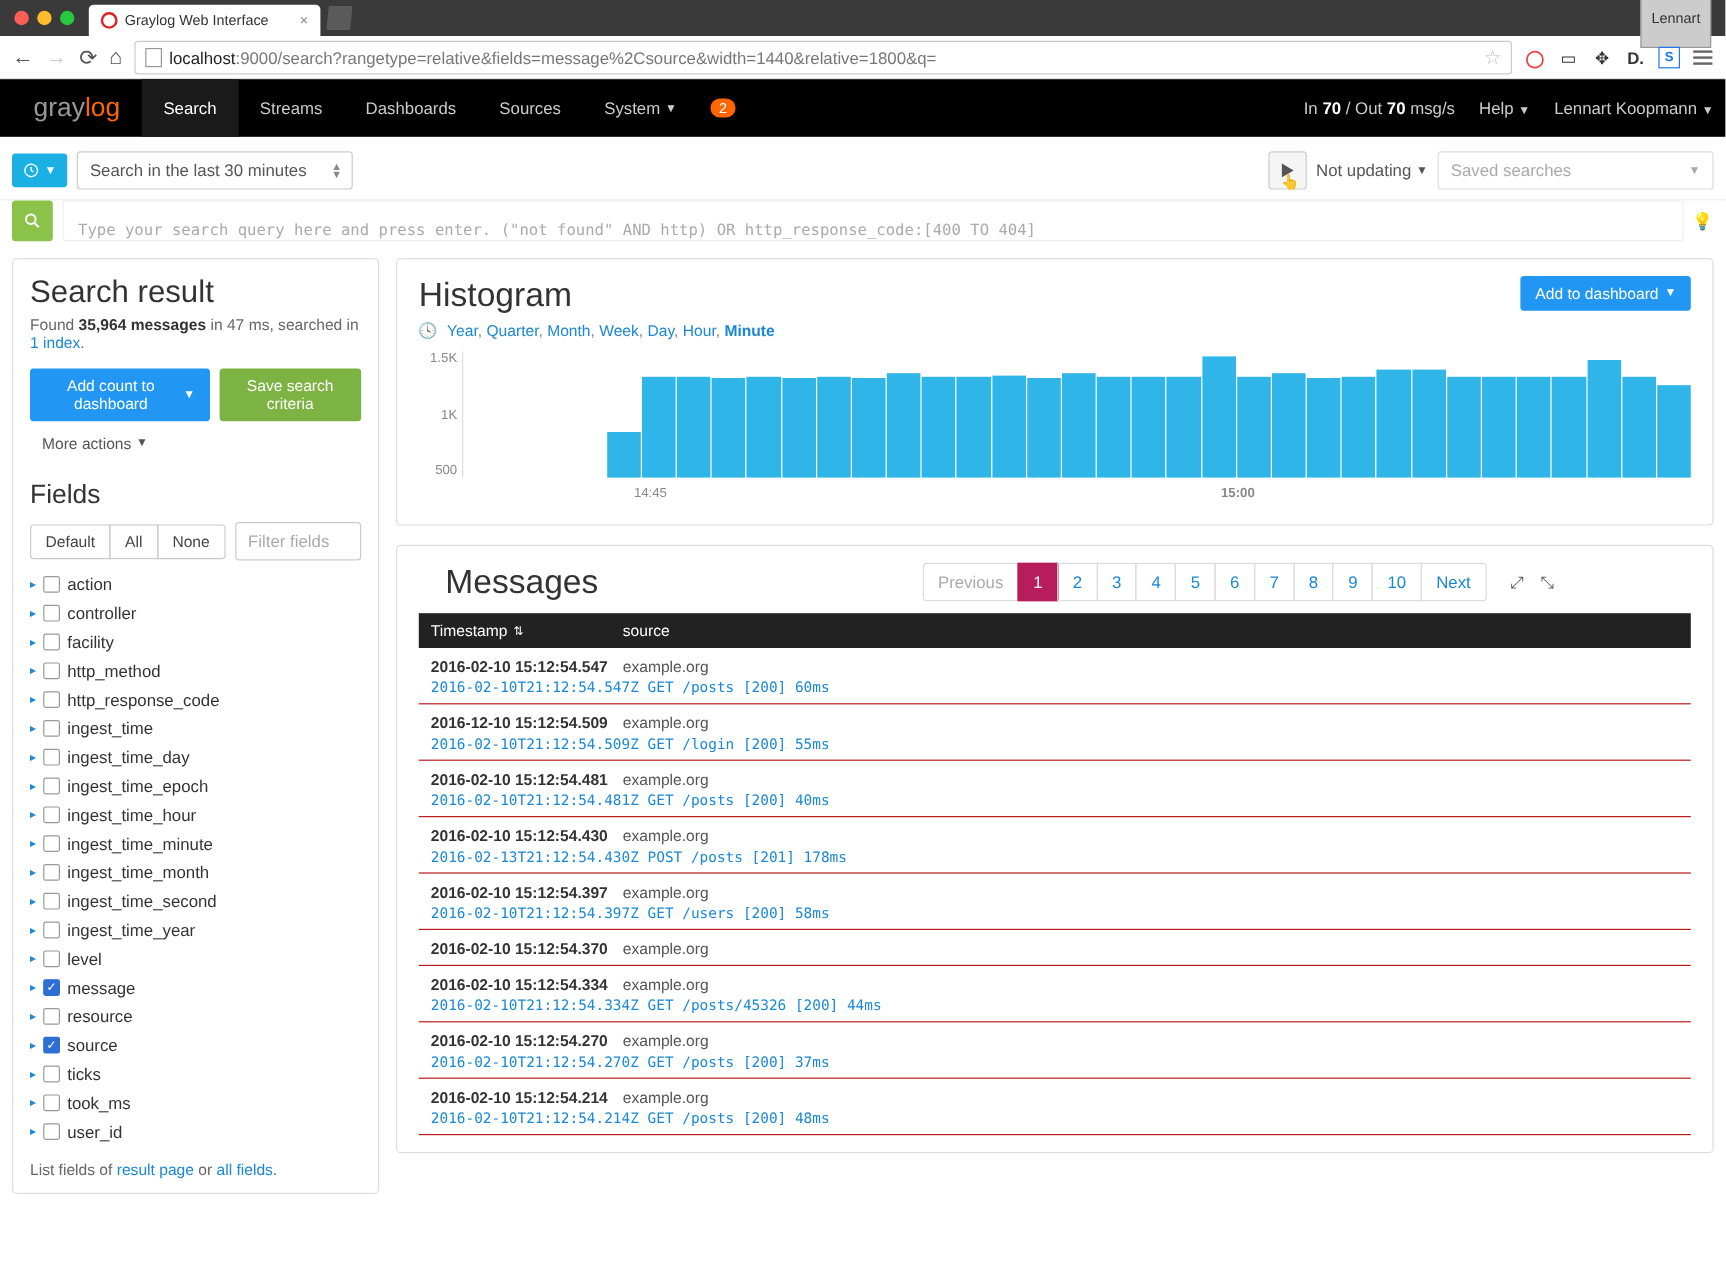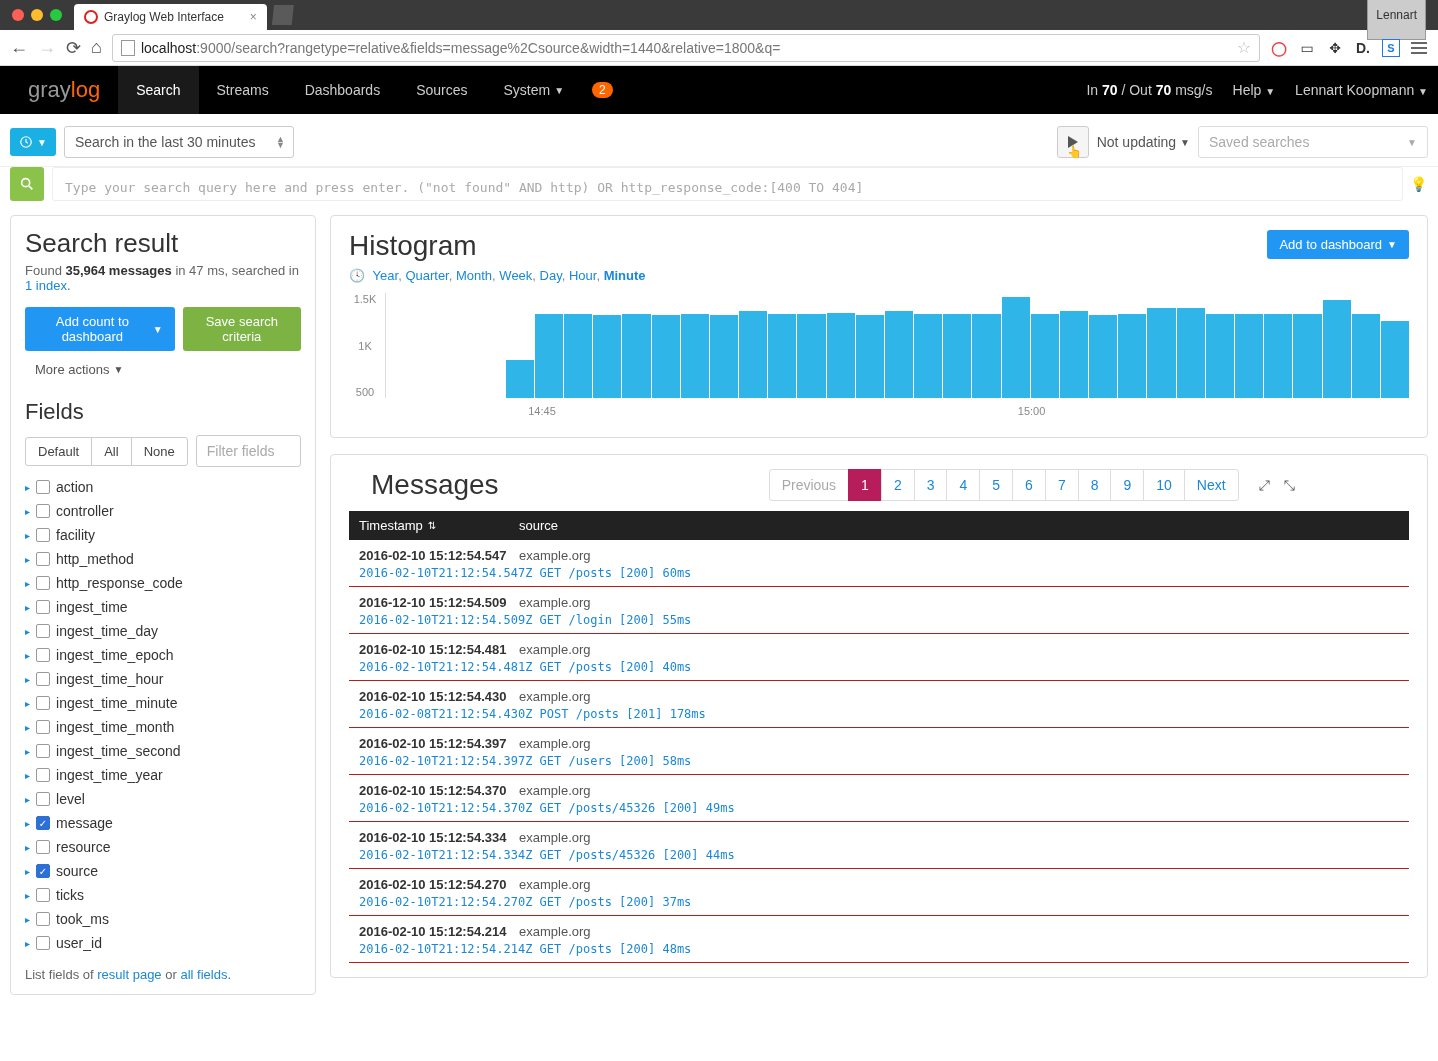--- a/index.html
+++ b/index.html
@@ -52,21 +52,21 @@
 .select-arrows { position:absolute; right:8px; font-size:9px; color:#888; line-height:6px; }
 .play-btn { border:1px solid #ccc; background:#f5f5f5; width:32px; height:32px; border-radius:3px; display:flex; align-items:center; justify-content:center; margin-left:auto; cursor:pointer; position:relative; }
 .play-btn svg { width:10px; height:12px; }
 .cursor-hand { position:absolute; top:18px; left:10px; font-size:12px; }
 .update-text { color:#555; display:flex; align-items:center; gap:4px; }
 .saved-search { border:1px solid #ddd; border-radius:3px; height:32px; width:230px; padding:0 10px; color:#aaa; display:flex; align-items:center; position:relative; }
 .saved-search .dd-caret { position:absolute; right:10px; font-size:10px; color:#aaa; }
 
 .query-row { padding: 0 10px 14px; display:flex; gap:8px; align-items:center; }
 .search-btn { background:#8bc34a; border:none; color:#fff; width:34px; height:34px; border-radius:3px; display:flex; align-items:center; justify-content:center; cursor:pointer; }
-.query-input { flex:1; height:34px; border:1px solid #eee; border-radius:3px; padding:12px 12px; font-family: Menlo, monospace; font-size:13px; color:#aaa; display:flex; align-items:flex-start; }
+.query-input { flex:1; height:34px; border:1px solid #eee; border-radius:3px; padding:0 12px; font-family: Menlo, monospace; font-size:13px; color:#aaa; display:flex; align-items:flex-end; }
 .bulb-icon { color:#f5d442; font-size:14px; }
 
 
 .main-area { display:flex; gap:14px; padding: 0 10px; }
 .sidebar { width: 306px; border:1px solid #ddd; border-radius:4px; padding: 12px 14px; }
 .content { flex:1; }
 
 .result-title { font-size:26px; font-weight:400; color:#333; margin-bottom:4px; }
 .result-sub { font-size:13px; color:#666; margin-bottom:14px; }
 .result-sub b { color:#333; }
@@ -98,21 +98,21 @@
 .panel { border:1px solid #ddd; border-radius:4px; padding: 14px 18px; margin-bottom:16px; }
 .panel-header { display:flex; align-items:flex-start; margin-bottom:10px; }
 .hist-title { font-size:28px; font-weight:400; }
 .interval-row { margin-top:6px; font-size:13px; color:#888; }
 .interval-row a { color:#1a88d6; text-decoration:none; }
 .interval-row a.active { color:#1a88d6; font-weight:bold; }
 .clock-icon { color:#aaa; margin-right:4px; }
 .add-dash-btn { margin-left:auto; background:#2196f3; color:#fff; }
 
 .chart-wrap { position:relative; height:130px; margin-top:6px; }
-.y-axis { position:absolute; left:0; top:0; height:105px; display:flex; flex-direction:column; justify-content:space-between; font-size:11px; color:#888; text-align:center; width:32px; }
+.y-axis { position:absolute; left:0; top:0; height:105px; display:flex; flex-direction:column; justify-content:space-between; font-size:11px; color:#888; text-align:right; width:32px; }
 .y-axis span { }
 .axis-line { position:absolute; left:36px; top:0; width:1px; height:105px; background:#ddd; }
 .bars { position:absolute; left:40px; right:0; top:0; height:105px; display:flex; align-items:flex-end; gap:1px; }
 .bar { flex:1; background:#30b5e8; }
 .x-labels { position:absolute; left:40px; right:0; top:112px; font-size:11px; color:#888; }
 .x-label { position:absolute; }
 
 
 .messages-header { display:flex; align-items:center; margin-bottom:10px; }
 .messages-title { font-size:28px; font-weight:400;margin-left:22px; }
@@ -426,21 +426,21 @@
             <div class="bar" style="height: 80%;"></div>
             <div class="bar" style="height: 80%;"></div>
             <div class="bar" style="height: 80%;"></div>
             <div class="bar" style="height: 80%;"></div>
             <div class="bar" style="height: 93.3333%;"></div>
             <div class="bar" style="height: 80%;"></div>
             <div class="bar" style="height: 73.3333%;"></div>
           </div>
         <div class="x-labels" id="x-labels">
             <span class="x-label" style="left: 15%; transform: translateX(-50%);">14:45</span>
-            <span class="x-label" style="left: 63%; transform: translateX(-50%);">15:00</span>
+            <span class="x-label" style="left: 63%; transform: translateX(-50%); font-weight: bold;">15:00</span>
           </div>
       </div>
     </div>
 
     <div class="panel">
       <div class="messages-header">
         <div class="messages-title">Messages</div>
         <div class="pagination" id="pagination" style="margin-left:270px">
             <span class="page-btn">Previous</span>
             <span class="page-btn active">1</span>
@@ -487,35 +487,34 @@
               <div class="msg-ts">2016-02-10 15:12:54.481</div>
               <div class="msg-src">example.org</div>
             </div>
             <div class="msg-body">2016-02-10T21:12:54.481Z GET /posts [200] 40ms</div>
           </div>
           <div class="msg-row">
             <div class="msg-row-top">
               <div class="msg-ts">2016-02-10 15:12:54.430</div>
               <div class="msg-src">example.org</div>
             </div>
-            <div class="msg-body">2016-02-08T21:12:54.430Z POST /posts [201] 178ms</div>
+            <div class="msg-body">2016-02-13T21:12:54.430Z POST /posts [201] 178ms</div>
           </div>
           <div class="msg-row">
             <div class="msg-row-top">
               <div class="msg-ts">2016-02-10 15:12:54.397</div>
               <div class="msg-src">example.org</div>
             </div>
             <div class="msg-body">2016-02-10T21:12:54.397Z GET /users [200] 58ms</div>
           </div>
           <div class="msg-row">
             <div class="msg-row-top">
               <div class="msg-ts">2016-02-10 15:12:54.370</div>
               <div class="msg-src">example.org</div>
             </div>
-            <div class="msg-body">2016-02-10T21:12:54.370Z GET /posts/45326 [200] 49ms</div>
           </div>
           <div class="msg-row">
             <div class="msg-row-top">
               <div class="msg-ts">2016-02-10 15:12:54.334</div>
               <div class="msg-src">example.org</div>
             </div>
             <div class="msg-body">2016-02-10T21:12:54.334Z GET /posts/45326 [200] 44ms</div>
           </div>
           <div class="msg-row">
             <div class="msg-row-top">

